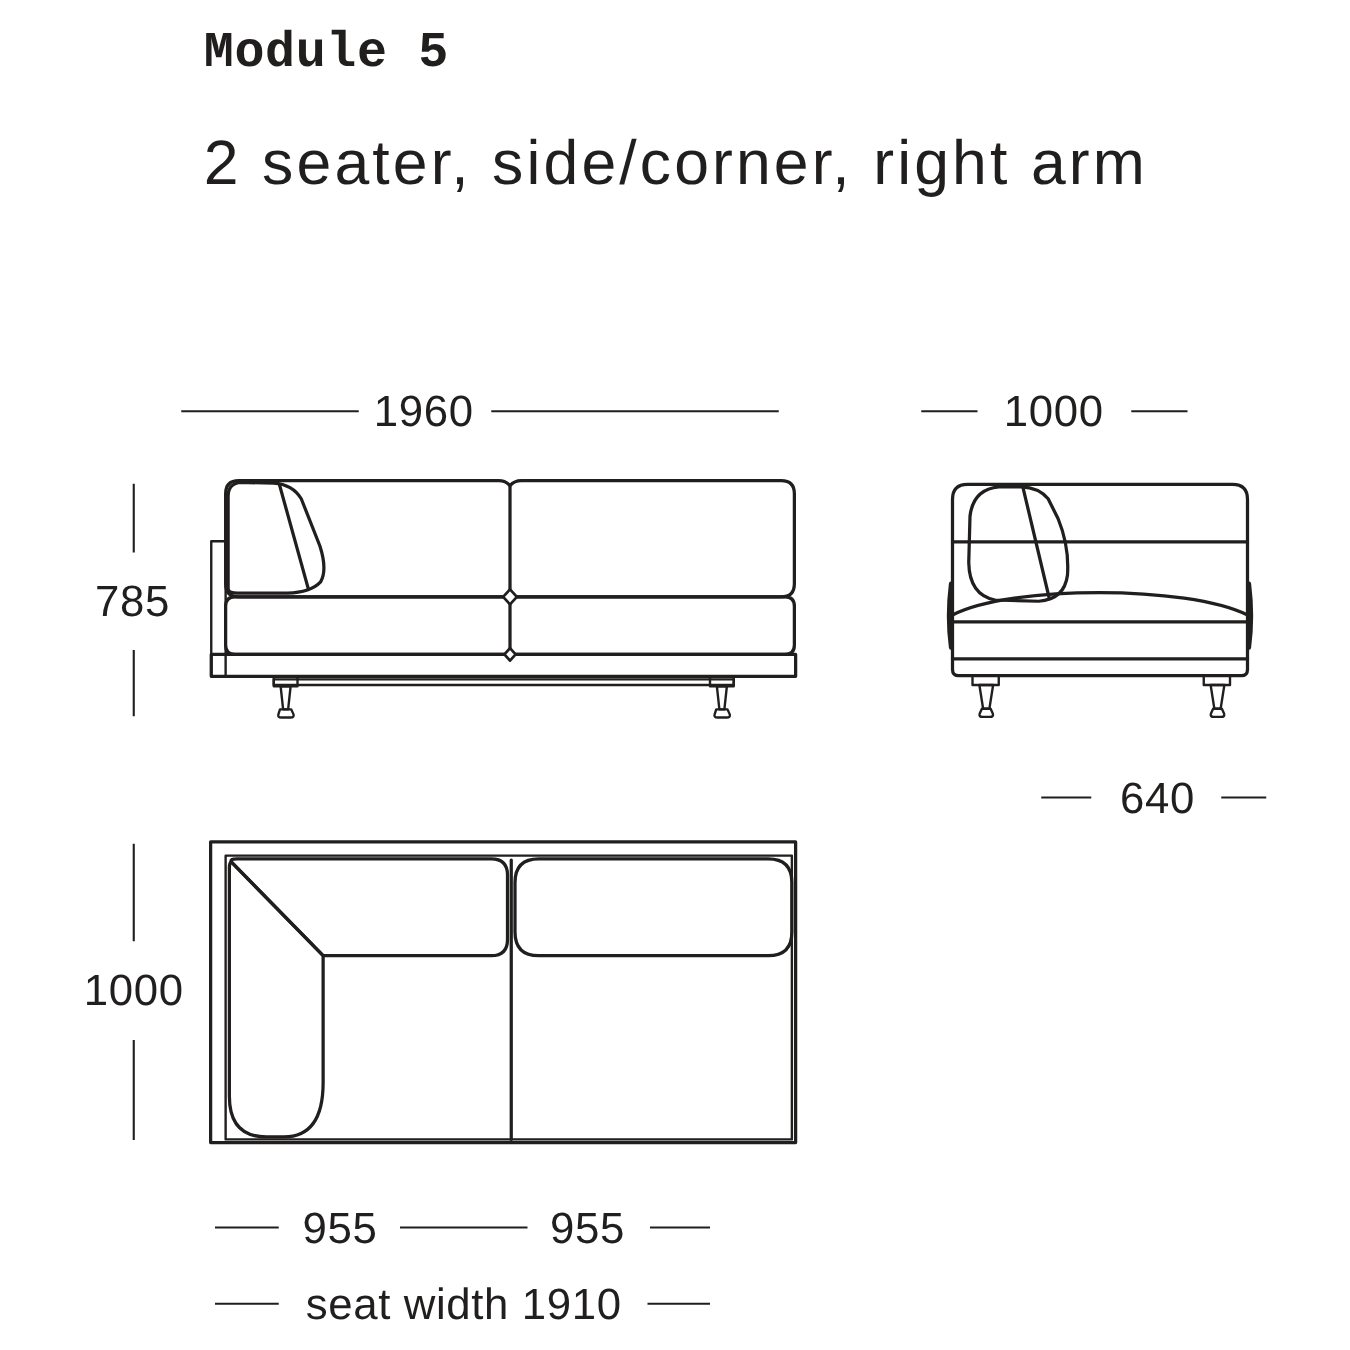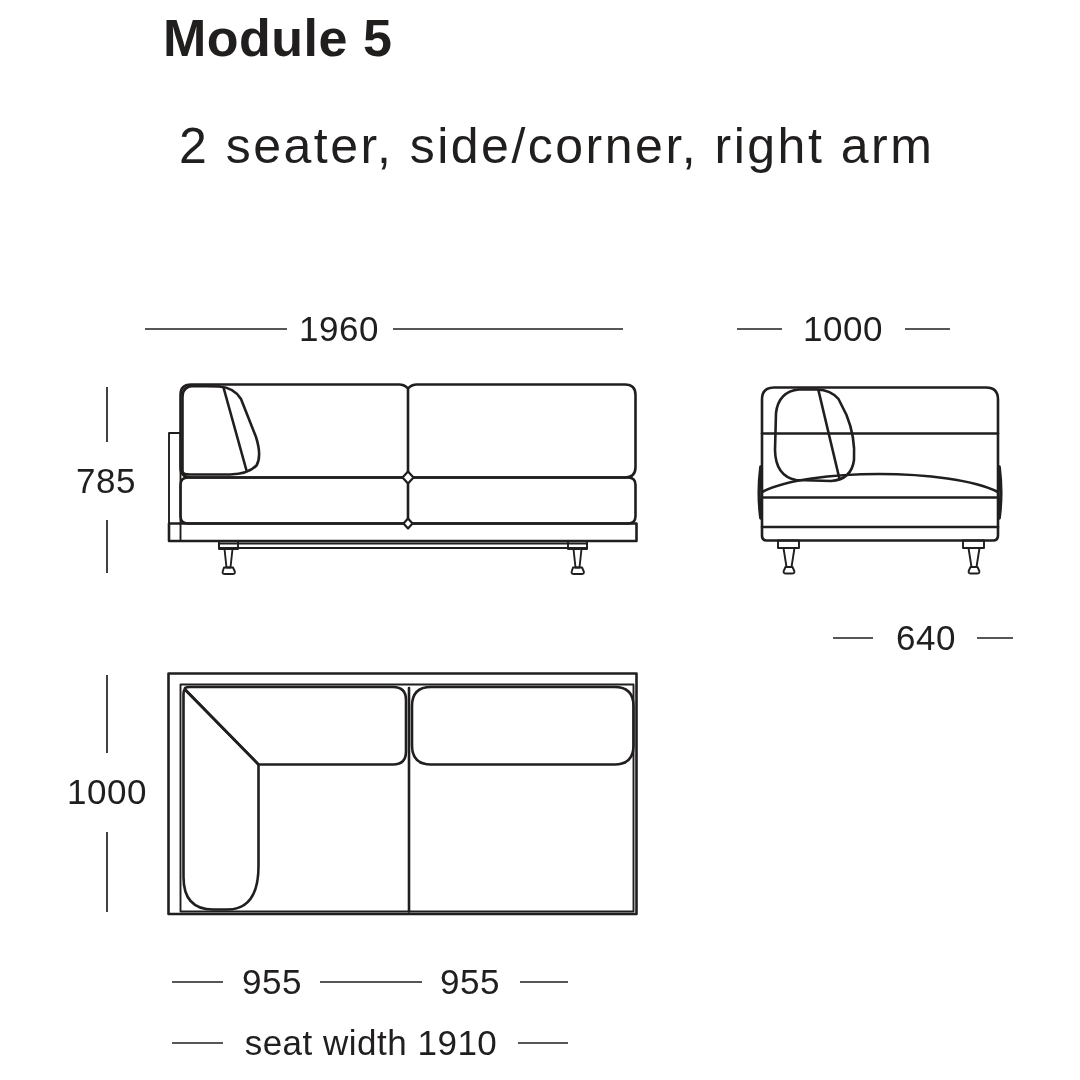--- a/index.html
+++ b/index.html
@@ -4,25 +4,25 @@
 <style>
   :root { --ink:#211e1e; --background:#ffffff; }
   * { box-sizing:border-box; }
   html,body { margin:0; padding:0; background:#fff; }
   .page {
     position:relative; width:1080px; height:1080px;
     background:var(--background); color:var(--ink);
     font-family:"Liberation Sans", sans-serif; overflow:hidden;
   }
   .title {
-    position:absolute; left:163px; top:12px; margin:0;
-    font-size:52px; font-weight:700; letter-spacing:0.5px; line-height:1;
+    position:absolute; left:163px; top:24px; margin:0;
+    font-size:40px; font-weight:700; letter-spacing:0.5px; line-height:1;font-family:Liberation Mono, monospace;
   }
   .subtitle {
-    position:absolute; left:163px; top:100px; margin:16px;
+    position:absolute; left:163px; top:100px; margin:0;
     font-size:50px; font-weight:400; letter-spacing:2.5px; line-height:1.2;
   }
   svg.drawing { position:absolute; left:0; top:0; width:1080px; height:1080px; }
   .stroke { fill:none; stroke:var(--ink); stroke-width:2.6; stroke-linecap:round; stroke-linejoin:round; }
   .thin   { stroke-width:1.9; }
   .thick  { stroke-width:3.4; }
   .dim    { fill:none; stroke:var(--ink); stroke-width:1.7; stroke-linecap:butt; }
   .gapfill{ fill:var(--background); stroke:var(--ink); stroke-width:2.2; stroke-linejoin:round; }
   text.dimlabel {
     fill:var(--ink); font-size:35px; text-anchor:middle;

